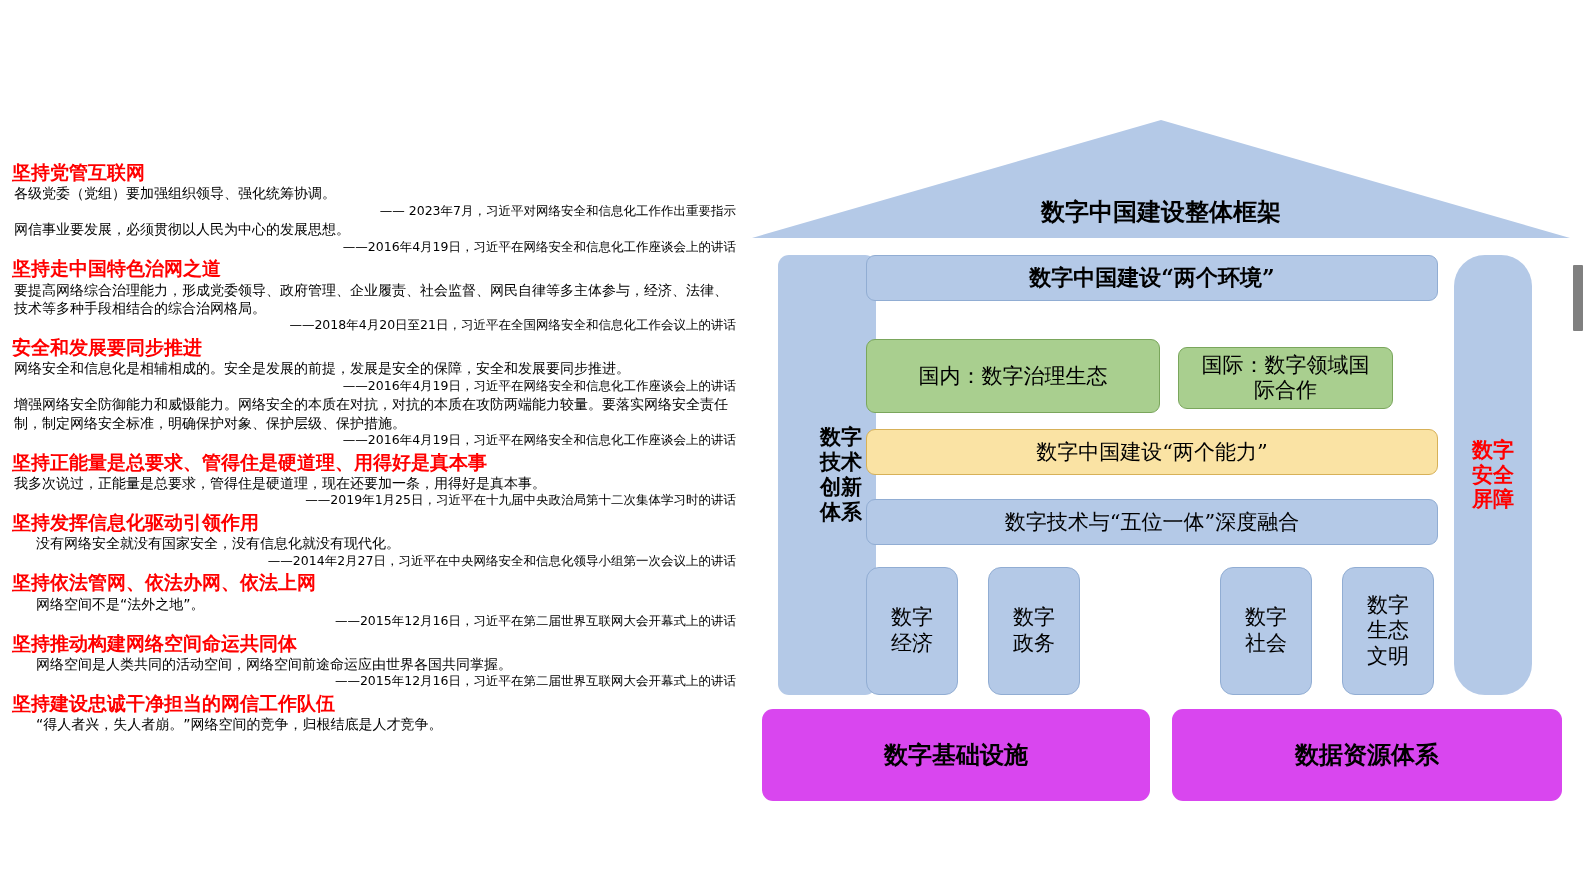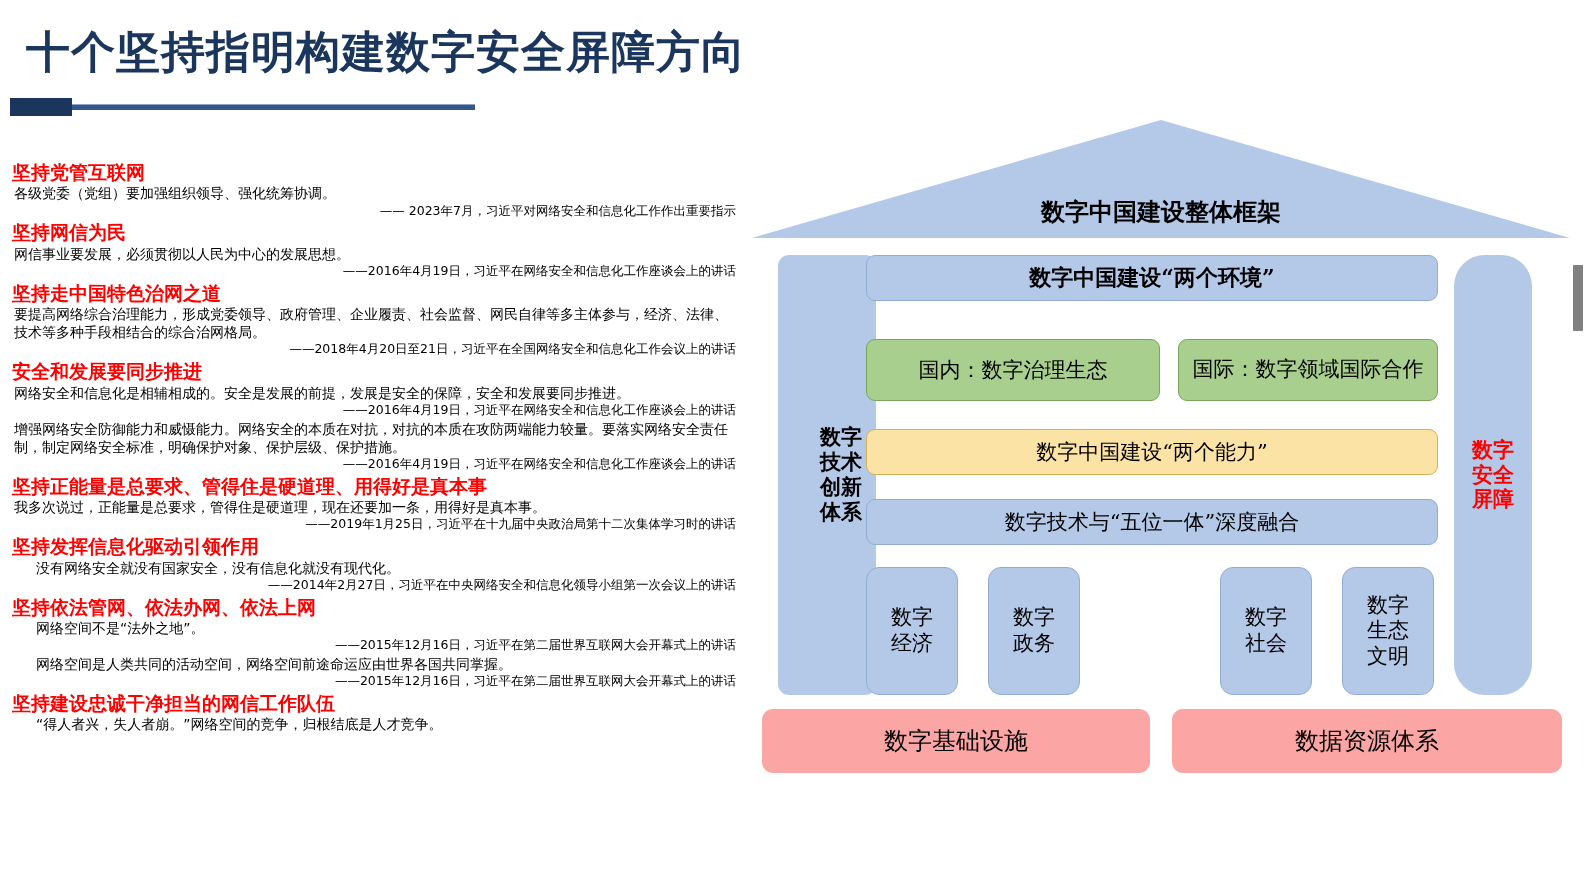--- a/index.html
+++ b/index.html
@@ -166,28 +166,28 @@
     font-family: "DejaVu Serif", "Liberation Serif", serif;
     color: #000000;
     box-sizing: border-box;
   }
 
   #bar-two-env {
     left: 116px; top: 0px; width: 572px; height: 46px;
     font-size: 22px; font-weight: bold;
   }
   #box-domestic {
-    left: 116px; top: 84px; width: 294px; height: 62px;
+    left: 116px; top: 84px; width: 294px; height: 74px;
     background: #a9cf8f; border: 1px solid #7aa65c;
     font-size: 21px;
   }
   #box-international {
-    left: 428px; top: 84px; width: 260px; height: 62px;
+    left: 428px; top: 92px; width: 215px; height: 62px;
     background: #a9cf8f; border: 1px solid #7aa65c;
-    font-size: 21px; line-height: 1.2; padding: 0 12px;
+    font-size: 21px; line-height: 1.2; padding: 0 22px;
   }
   #bar-two-cap {
     left: 116px; top: 174px; width: 572px; height: 46px;
     background: #fae3a4; border: 1px solid #d7b158;
     font-size: 21px;
   }
   #bar-fusion {
     left: 116px; top: 244px; width: 572px; height: 46px;
     font-size: 21px;
   }
@@ -224,29 +224,29 @@
   #foundation {
     position: absolute;
     left: 0px;
     top: 591px;
     width: 822px;
     height: 92px;
   }
   .foundation-box {
     position: absolute;
     top: 0px;
-    height: 64px;
-    background: #fca5a5;
+    height: 92px;
+    background: #d946ef;
     border-radius: 11px;
     display: flex;
     align-items: center;
     justify-content: center;
     font-family: "DejaVu Serif", "Liberation Serif", serif;
     font-size: 24px;
-    font-weight: normal;
+    font-weight: bold;
     color: #000000;
   }
   #foundation-infra { left: 12px; width: 388px; }
   #foundation-data  { left: 422px; width: 390px; }
 
   
   #scrollbar-track {
     position: absolute;
     right: 0px;
     top: 0px;
@@ -262,36 +262,30 @@
     height: 66px;
     background: #808080;
     border-radius: 1px;
   }
 </style>
 </head>
 <body>
 
 <div id="slide">
 
-  <div id="title-area">
-    <div id="page-title">十个坚持指明构建数字安全屏障方向</div>
-    <div id="title-accent-block"></div>
-    <div id="title-rule"></div>
-  </div>
 
   <div id="left-column">
 
     <div class="principle">
       <div class="p-head">坚持党管互联网</div>
       <div class="p-body">各级党委（党组）要加强组织领导、强化统筹协调。</div>
       <div class="p-source">—— 2023年7月，习近平对网络安全和信息化工作作出重要指示</div>
     </div>
 
     <div class="principle">
-      <div class="p-head">坚持网信为民</div>
       <div class="p-body">网信事业要发展，必须贯彻以人民为中心的发展思想。</div>
       <div class="p-source">——2016年4月19日，习近平在网络安全和信息化工作座谈会上的讲话</div>
     </div>
 
     <div class="principle">
       <div class="p-head">坚持走中国特色治网之道</div>
       <div class="p-body">要提高网络综合治理能力，形成党委领导、政府管理、企业履责、社会监督、网民自律等多主体参与，经济、法律、技术等多种手段相结合的综合治网格局。</div>
       <div class="p-source">——2018年4月20日至21日，习近平在全国网络安全和信息化工作会议上的讲话</div>
     </div>
 
@@ -318,20 +312,21 @@
       <div class="p-source">——2014年2月27日，习近平在中央网络安全和信息化领导小组第一次会议上的讲话</div>
     </div>
 
     <div class="principle">
       <div class="p-head">坚持依法管网、依法办网、依法上网</div>
       <div class="p-body indent">网络空间不是“法外之地”。</div>
       <div class="p-source">——2015年12月16日，习近平在第二届世界互联网大会开幕式上的讲话</div>
     </div>
 
     <div class="principle">
+      <div class="p-head">坚持推动构建网络空间命运共同体</div>
       <div class="p-body indent">网络空间是人类共同的活动空间，网络空间前途命运应由世界各国共同掌握。</div>
       <div class="p-source">——2015年12月16日，习近平在第二届世界互联网大会开幕式上的讲话</div>
     </div>
 
     <div class="principle">
       <div class="p-head">坚持建设忠诚干净担当的网信工作队伍</div>
       <div class="p-body indent">“得人者兴，失人者崩。”网络空间的竞争，归根结底是人才竞争。</div>
 
     </div>
 

